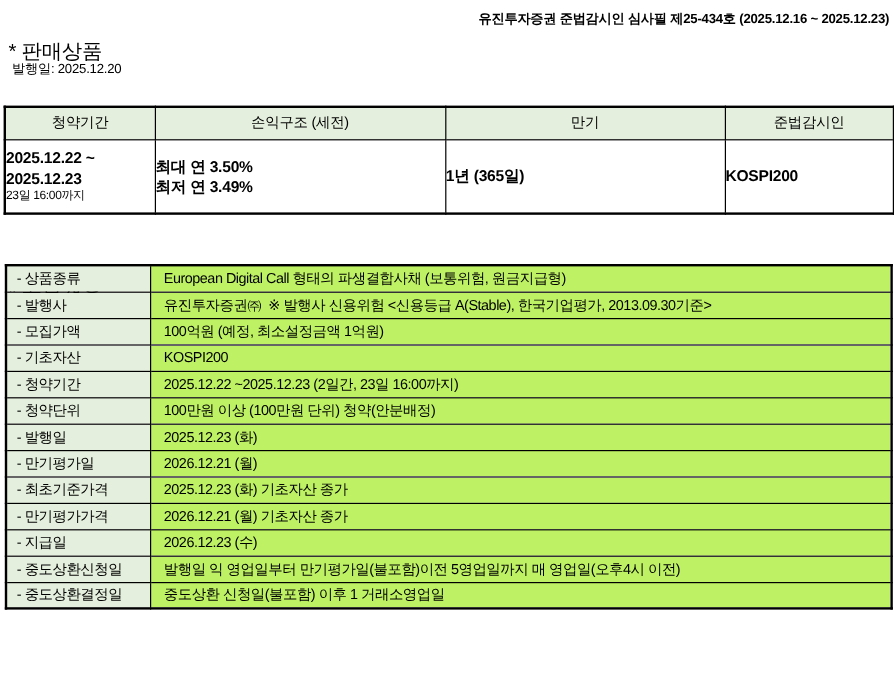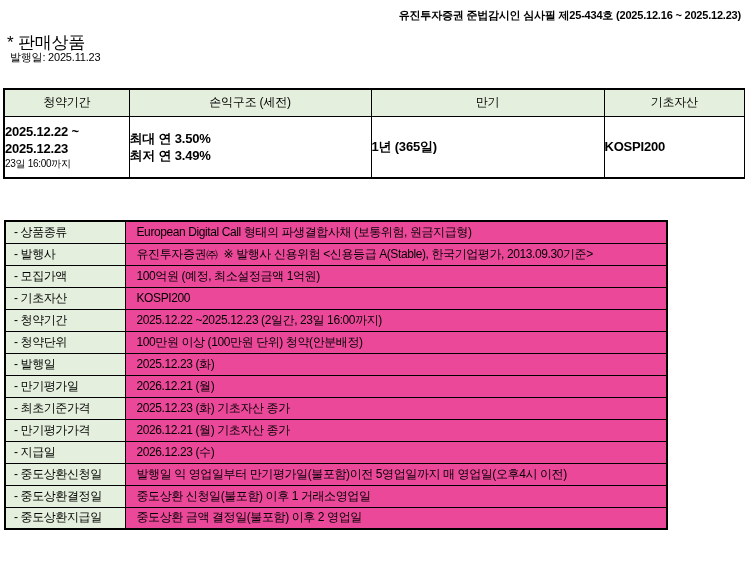--- a/index.html
+++ b/index.html
@@ -44,61 +44,61 @@
     letter-spacing: -0.2px;
   }
   .summary-table td {
     height: 62px; text-align: left; vertical-align: middle;
     background: #fff;
   }
   .big-bold { font-size: 13px; font-weight: bold; line-height: 17px; letter-spacing: -0.2px; }
   .small-note { font-size: 10px; line-height: 14px; letter-spacing: -0.3px; }
 
   .detail-table {
-    position: absolute; top: 220px; left: 4px; width: 664px;
+    position: absolute; top: 220px; left: 4px; width: 740px;
     border: 2px solid var(--border-c);
     padding-left: 20px;
   }
   .detail-table td { height: 22px; vertical-align: middle; }
   .detail-label {
     width: 120px; background: var(--header-bg);
     font-size: 12px; padding-left: 8px; letter-spacing: -0.4px;
     white-space: nowrap; overflow: hidden;
   }
   .detail-value {
-    background: #ec4899; font-size: 12px; padding-left: 11px;
+    background: #bef264; font-size: 12px; padding-left: 11px;
     letter-spacing: -0.4px; white-space: pre; overflow: hidden;
   }
 </style>
 </head>
 <body>
 
 <div class="page">
 
   <div class="compliance">유진투자증권 준법감시인 심사필 제25-434호 (2025.12.16 ~ 2025.12.23)</div>
 
   <div class="sect-label sect1">* 판매상품</div>
 
   <div class="title-row">
-    <div class="issue-date">발행일: 2025.11.23</div>
+    <div class="issue-date">발행일: 2025.12.20</div>
   </div>
 
   <table class="summary-table">
     <colgroup>
       <col style="width:125px">
         <col style="width:242px">
         <col style="width:233px">
         <col style="width:141px">
     </colgroup>
     <tbody>
         <tr>
       <th>청약기간</th>
       <th>손익구조 (세전)</th>
       <th>만기</th>
-      <th>기초자산</th>
+      <th>준법감시인</th>
     </tr>
     <tr>
       <td>
         <div class="big-bold">2025.12.22 ~</div>
         <div class="big-bold">2025.12.23</div>
         <div class="small-note">23일 16:00까지</div>
       </td>
       <td>
         <div class="big-bold">최대 연 3.50%</div>
         <div class="big-bold">최저 연 3.49%</div>
@@ -166,20 +166,16 @@
       <td class="detail-value">2026.12.23 (수)</td>
     </tr>
     <tr>
       <td class="detail-label">- 중도상환신청일</td>
       <td class="detail-value">발행일 익 영업일부터 만기평가일(불포함)이전 5영업일까지 매 영업일(오후4시 이전)</td>
     </tr>
     <tr>
       <td class="detail-label">- 중도상환결정일</td>
       <td class="detail-value">중도상환 신청일(불포함) 이후 1 거래소영업일</td>
     </tr>
-    <tr>
-      <td class="detail-label">- 중도상환지급일</td>
-      <td class="detail-value">중도상환 금액 결정일(불포함) 이후 2 영업일</td>
-    </tr>
   </tbody>
     </table>
 
 </div>
 
 </body></html>

